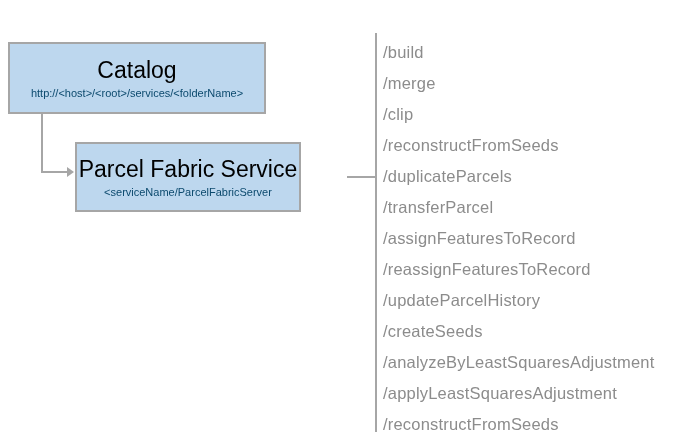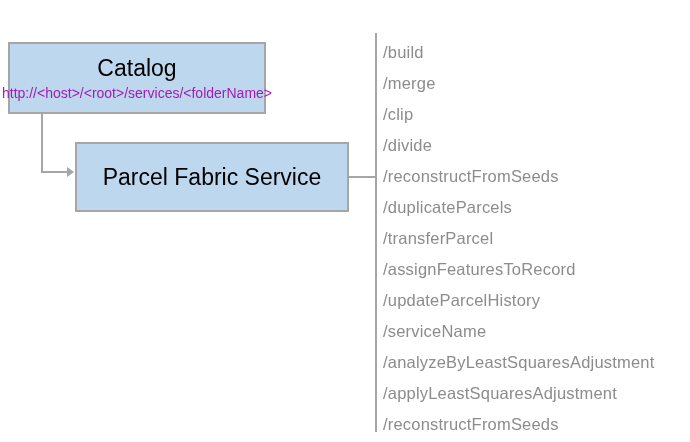--- a/index.html
+++ b/index.html
@@ -13,27 +13,27 @@
   
   .node-box {
     position: absolute;
     background: #BDD7EE;
     border: 2px solid #A6A6A6;
     display: flex; flex-direction: column;
     align-items: center; justify-content: center;
     text-align: center;
   }
   .catalog-box { left: 8px; top: 42px; width: 258px; height: 72px; }
-  .service-box { left: 75px; top: 142px; width: 274px; height: 70px; }
+  .service-box { left: 75px; top: 142px; width: 226px; height: 70px; }
   .node-title {
     font-size: 23px; color: #000000; line-height: 1.15;
     white-space: nowrap; letter-spacing: 0px;
   }
   .node-subtitle {
-    font-size: 14px; color: #a21caf; margin-top: 3px;
+    font-size: 11px; color: #0c4a6e; margin-top: 3px;
     white-space: nowrap;
   }
 
   
   .line { position: absolute; background: #A6A6A6; }
   .elbow-v { left: 41px; top: 114px; width: 2px; height: 59px; }
   .elbow-h { left: 41px; top: 171px; width: 27px; height: 2px; }
   .arrowhead {
     position: absolute; left: 67px; top: 167px;
     width: 0; height: 0;
@@ -59,39 +59,40 @@
 
 <div class="canvas">
 
   <div class="node-box catalog-box">
     <div class="node-title">Catalog</div>
     <div class="node-subtitle">http://&lt;host&gt;/&lt;root&gt;/services/&lt;folderName&gt;</div>
   </div>
 
   <div class="node-box service-box">
     <div class="node-title">Parcel Fabric Service</div>
+    <div class="node-subtitle">&lt;serviceName/ParcelFabricServer</div>
   </div>
 
   <div class="line elbow-v"></div>
   <div class="line elbow-h"></div>
   <div class="arrowhead"></div>
 
   <div class="line service-connector"></div>
 
   <div class="line separator"></div>
 
   <ul class="endpoint-list">
     <li>/build</li>
     <li>/merge</li>
     <li>/clip</li>
-    <li>/divide</li>
     <li>/reconstructFromSeeds</li>
     <li>/duplicateParcels</li>
     <li>/transferParcel</li>
     <li>/assignFeaturesToRecord</li>
+    <li>/reassignFeaturesToRecord</li>
     <li>/updateParcelHistory</li>
-    <li>/serviceName</li>
+    <li>/createSeeds</li>
     <li>/analyzeByLeastSquaresAdjustment</li>
     <li>/applyLeastSquaresAdjustment</li>
     <li>/reconstructFromSeeds</li>
   </ul>
 
 </div>
 
 </body></html>

